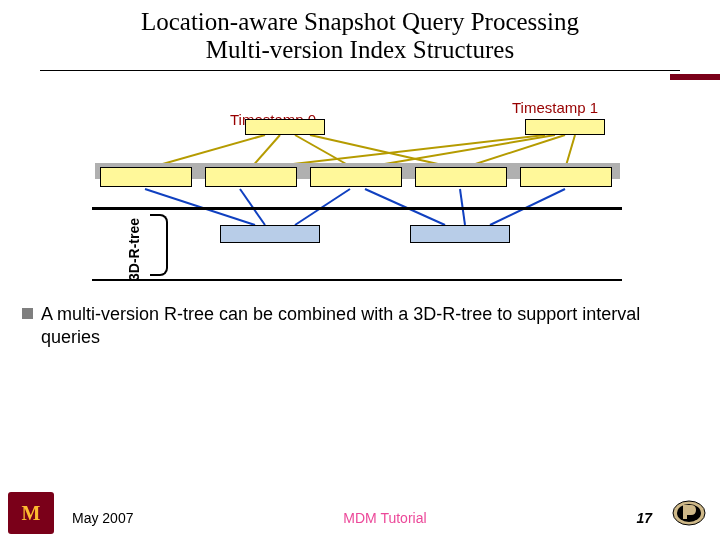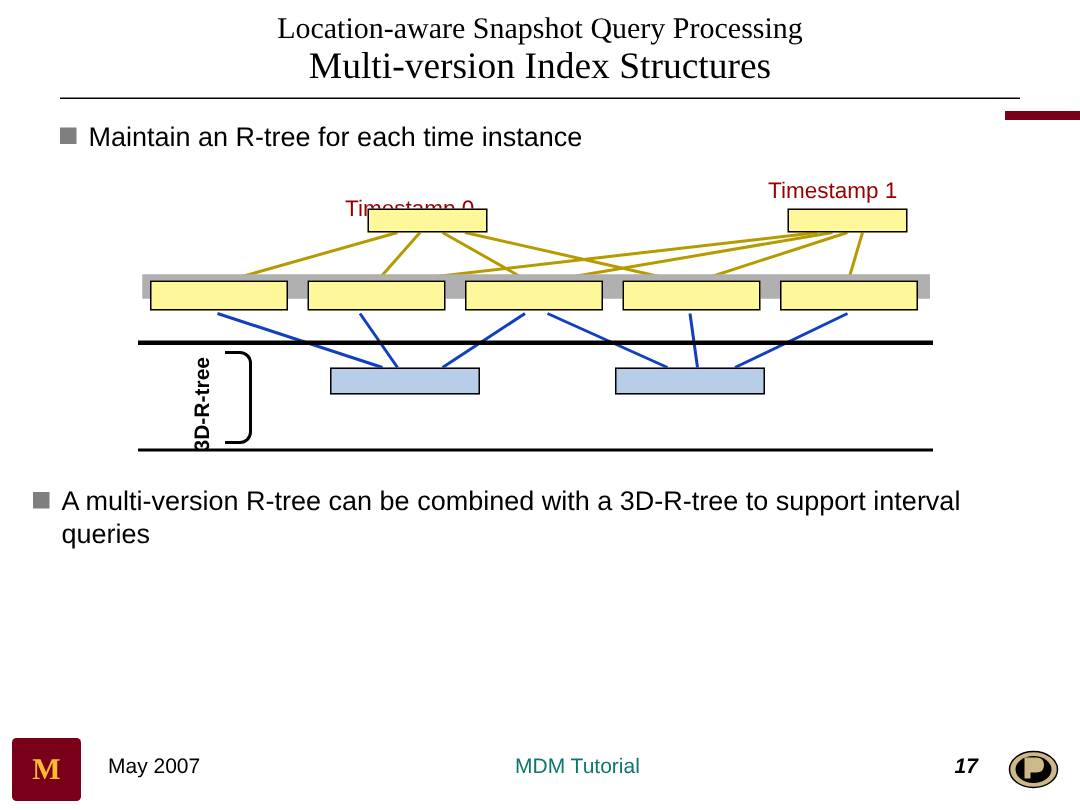--- a/index.html
+++ b/index.html
@@ -5,61 +5,57 @@
   * { box-sizing: border-box; margin: 0; padding: 0; }
   body {
     width: 720px;
     height: 540px;
     background: #fff;
     font-family: Arial, Helvetica, sans-serif;
     position: relative;
     overflow: hidden;
   }
   .title-block { text-align: center; padding: 8px 0 4px 0; }
-  .title-line1 { font-family: "Times New Roman", serif; font-size: 20px; color: #000; }
+  .title-line1 { font-family: "Times New Roman", serif; font-size: 25px; color: #000; }
   .title-line2 { font-family: Liberation Serif, serif; font-size: 25px; color: #000; }
   .title-underline { height: 1px; background: #000; margin: 2px 40px 0 40px; }
   .accent-bar { position: absolute; right: 0; top: 74px; width: 50px; height: 6px; background: #7a0019; }
   .bullets { padding: 14px 40px 8px 40px; }
   .bullet-row { display: flex; align-items: flex-start; margin-bottom: 2px; }
   .sq-bullet { width: 11px; height: 11px; background: #7f7f7f; margin-top: 5px; margin-right: 8px; flex-shrink: 0; }
   .bullet-text { font-size: 18px; color: #000; line-height: 1.25; }
   .diagram-wrap { position: relative; width: 640px; height: 200px; margin: 6px auto 0 auto; }
   .ts-label { position: absolute; font-size: 15px; color: #970000; }
   .root-node { position: absolute; background: #fff89b; border: 1px solid #000; }
   .mid-bar { position: absolute; background: #b0b0b0; border: 1px solid #b0b0b0; }
   .leaf-node { position: absolute; background: #fff89a; border: 1px solid #000; }
   .bluish-node { position: absolute; background: #b8cde8; border: 1px solid #000; }
   .hline { position: absolute; background: #000; height: 3px; }
   .yaxis-label { position: absolute; transform: rotate(-90deg); font-size: 14px; font-weight: bold; transform-origin: left top; }
   .brace { position: absolute; width: 18px; border-right: 2px solid #000; border-top: 2px solid #000; border-bottom: 2px solid #000; border-radius: 0 8px 8px 0; }
-  .footer { position: absolute; left: 0; right: 0; bottom: 6px; height: 32px; display: flex; justify-content: space-between; padding: 0 14px; }
+  .footer { position: absolute; left: 0; right: 0; bottom: 6px; height: 32px; display: flex; align-items: center; justify-content: space-between; padding: 0 14px; }
   .footer-date { font-size: 14px; color: #000; margin-left: 58px; }
-  .footer-center { font-size: 14px; color: #0f766e; }
+  .footer-center { font-size: 14px; color: #ec4899; }
   .footer-right { font-size: 14px; font-style: italic; font-weight: bold; color: #000; margin-right: 54px; }
   .logo-left { position: absolute; left: 8px; bottom: 6px; width: 46px; height: 42px; background: #7a0019; border-radius: 3px; display:flex; align-items:center; justify-content:center; }
   .logo-left-inner { color:#fdbb30; font-weight:bold; font-size:20px; font-family:serif; }
   .logo-right { position: absolute; right: 8px; bottom: 6px; width: 46px; height: 42px; display:flex; align-items:center; justify-content:center; }
   .logo-right svg { width:40px; height:40px; }
 </style>
 </head>
 <body>
 
 <div class="title-block">
   <div class="title-line1">Location-aware Snapshot Query Processing</div>
   <div class="title-line2">Multi-version Index Structures</div>
 </div>
 <div class="title-underline"></div>
 <div class="accent-bar"></div>
 
 <div class="bullets">
-  <div class="bullet-row">
-    <div class="sq-bullet"></div>
-    <div class="bullet-text">Maintain an R-tree for each time instance</div>
-  </div>
 </div>
 
 <div class="diagram-wrap">
   <svg width="640" height="200" style="position:absolute;left:0;top:0;">
 
     <line x1="225" y1="36" x2="105" y2="70" stroke="#b59b00" stroke-width="2"></line>
     <line x1="240" y1="36" x2="210" y2="70" stroke="#b59b00" stroke-width="2"></line>
     <line x1="255" y1="36" x2="315" y2="70" stroke="#b59b00" stroke-width="2"></line>
     <line x1="270" y1="36" x2="420" y2="70" stroke="#b59b00" stroke-width="2"></line>
 

